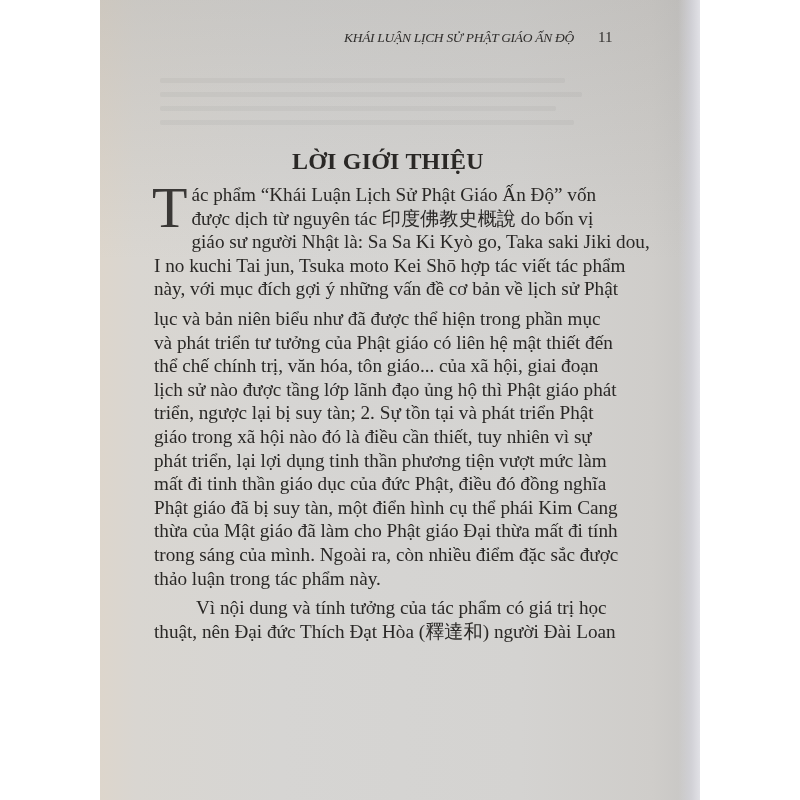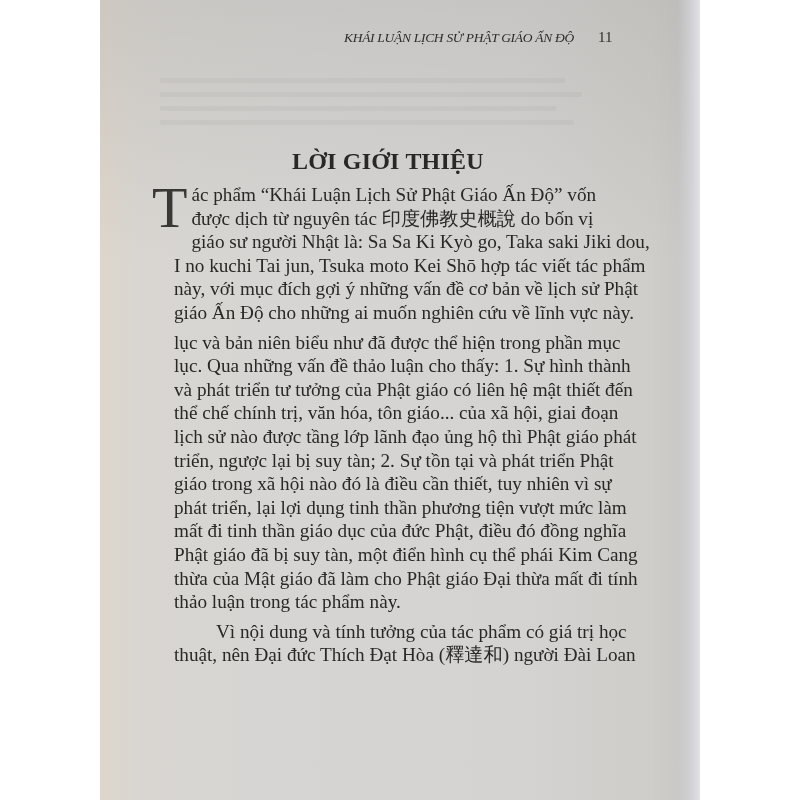--- a/index.html
+++ b/index.html
@@ -89,21 +89,20 @@
       color: #2a2826;
       text-align: justify;
     }
     .para {
       margin: 0 0 6px 0;
     }
     .line {
       display: block;
       white-space: nowrap;
       text-align-last: justify;
-      margin-left: 20px;
     }
     .line.last {
       text-align-last: left;
     }
     .dropcap {
       float: left;
       font-family: "Liberation Serif", serif;
       font-size: 58px;
       line-height: 44px;
       margin: 3px 4px 0 -2px;
@@ -131,35 +130,34 @@
     <div class="chapter-title">LỜI GIỚI THIỆU</div>
 
     <div class="body-text">
       <div class="para">
         <span class="dropcap">T</span>
         <span class="line">ác phẩm “Khái Luận Lịch Sử Phật Giáo Ấn Độ” vốn</span>
         <span class="line">được dịch từ nguyên tác 印度佛教史概說 do bốn vị</span>
         <span class="line">giáo sư người Nhật là: Sa Sa Ki Kyò go, Taka saki Jiki dou,</span>
         <span class="line">I no kuchi Tai jun, Tsuka moto Kei Shō hợp tác viết tác phẩm</span>
         <span class="line">này, với mục đích gợi ý những vấn đề cơ bản về lịch sử Phật</span>
-        <span class="line last">giáo Ấn Độ cho những ai muốn nghiên cứu về lĩnh vực này.</span>
       </div>
 
       <div class="para">
         <span class="line">lục và bản niên biểu như đã được thể hiện trong phần mục</span>
-        <span class="line">lục. Qua những vấn đề thảo luận cho thấy: 1. Sự hình thành</span>
         <span class="line">và phát triển tư tưởng của Phật giáo có liên hệ mật thiết đến</span>
         <span class="line">thể chế chính trị, văn hóa, tôn giáo... của xã hội, giai đoạn</span>
         <span class="line">lịch sử nào được tầng lớp lãnh đạo ủng hộ thì Phật giáo phát</span>
         <span class="line">triển, ngược lại bị suy tàn; 2. Sự tồn tại và phát triển Phật</span>
         <span class="line">giáo trong xã hội nào đó là điều cần thiết, tuy nhiên vì sự</span>
         <span class="line">phát triển, lại lợi dụng tinh thần phương tiện vượt mức làm</span>
         <span class="line">mất đi tinh thần giáo dục của đức Phật, điều đó đồng nghĩa</span>
         <span class="line">Phật giáo đã bị suy tàn, một điển hình cụ thể phái Kim Cang</span>
         <span class="line">thừa của Mật giáo đã làm cho Phật giáo Đại thừa mất đi tính</span>
+        <span class="line">trong sáng của mình. Ngoài ra, còn nhiều điểm đặc sắc được</span>
         <span class="line last">thảo luận trong tác phẩm này.</span>
       </div>
 
       <div class="para">
         <span class="line" style="padding-left:42px">Vì nội dung và tính tưởng của tác phẩm có giá trị học</span>
         <span class="line">thuật, nên Đại đức Thích Đạt Hòa (釋達和) người Đài Loan</span>
       </div>
     </div>
   </div>
 </div>

